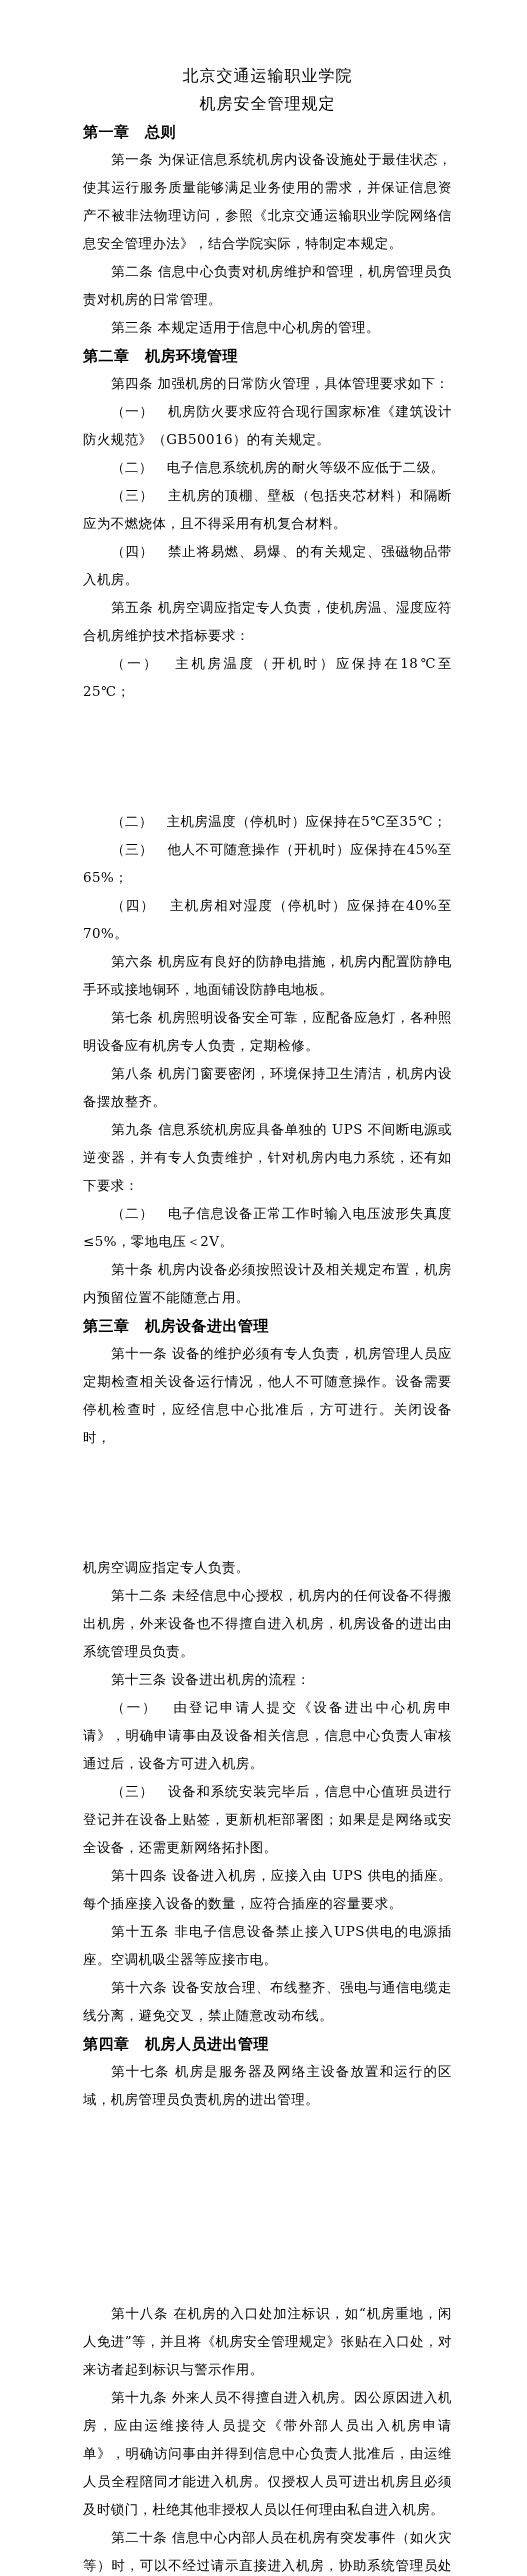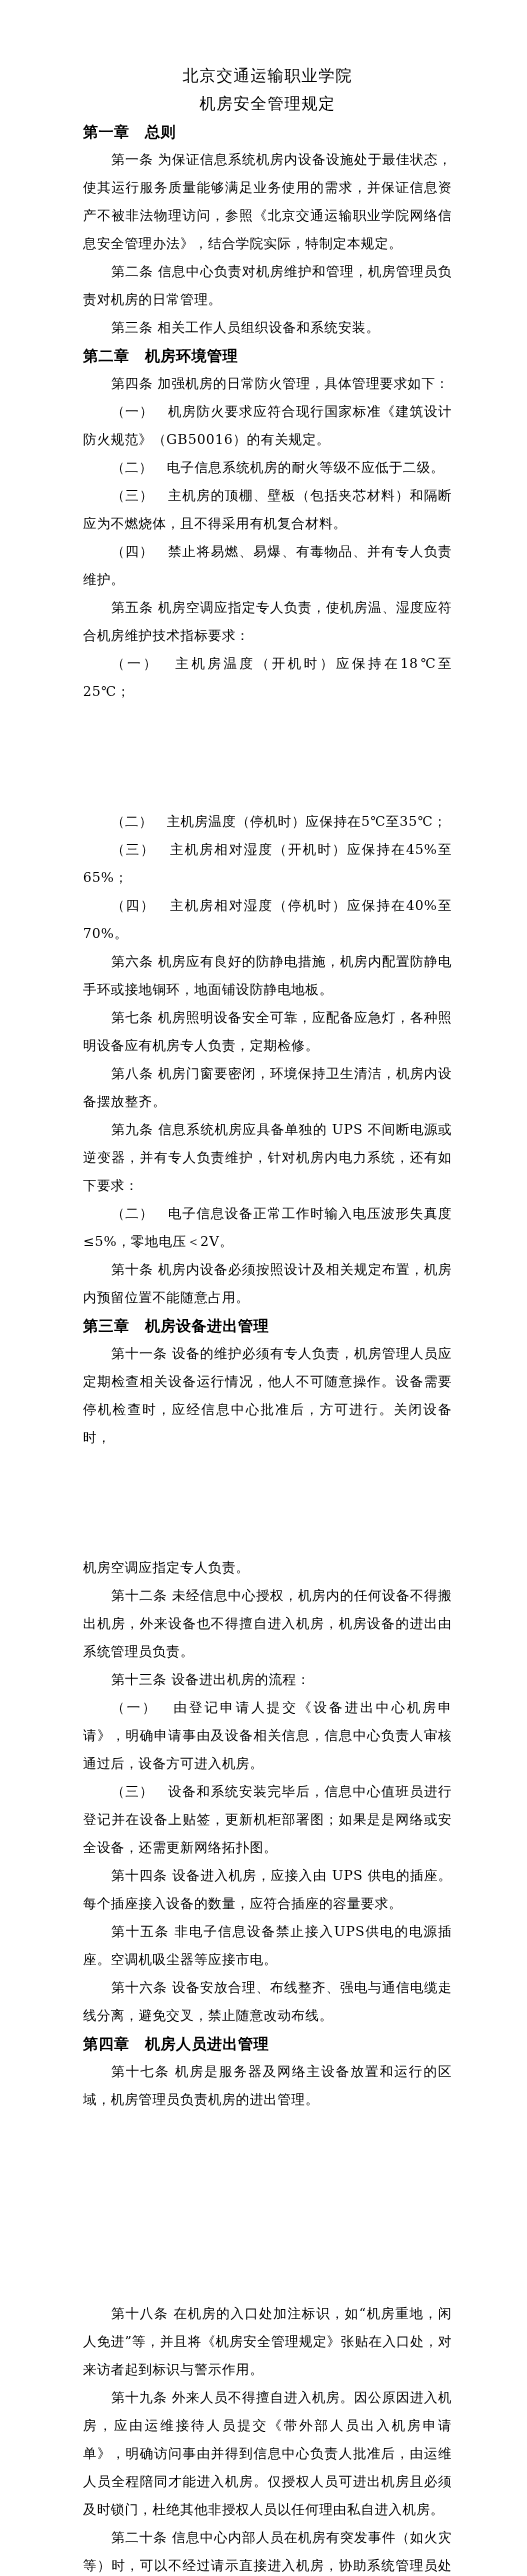--- a/index.html
+++ b/index.html
@@ -53,33 +53,33 @@
 </head>
 <body>
 
 <div class="document">
     <div class="page">
       <div class="block doc-title">北京交通运输职业学院</div>
       <div class="block doc-title">机房安全管理规定</div>
       <div class="block chapter-heading">第一章　总则</div>
       <div class="block paragraph">第一条 为保证信息系统机房内设备设施处于最佳状态，使其运行服务质量能够满足业务使用的需求，并保证信息资产不被非法物理访问，参照《北京交通运输职业学院网络信息安全管理办法》，结合学院实际，特制定本规定。</div>
       <div class="block paragraph">第二条 信息中心负责对机房维护和管理，机房管理员负责对机房的日常管理。</div>
-      <div class="block paragraph">第三条 相关工作人员组织设备和系统安装。</div>
+      <div class="block paragraph">第三条 本规定适用于信息中心机房的管理。</div>
       <div class="block chapter-heading">第二章　机房环境管理</div>
       <div class="block paragraph">第四条 加强机房的日常防火管理，具体管理要求如下：</div>
       <div class="block paragraph">（一）　机房防火要求应符合现行国家标准《建筑设计防火规范》（GB50016）的有关规定。</div>
       <div class="block paragraph">（二）　电子信息系统机房的耐火等级不应低于二级。</div>
       <div class="block paragraph">（三）　主机房的顶棚、壁板（包括夹芯材料）和隔断应为不燃烧体，且不得采用有机复合材料。</div>
-      <div class="block paragraph">（四）　禁止将易燃、易爆、有毒物品、并有专人负责维护。</div>
+      <div class="block paragraph">（四）　禁止将易燃、易爆、的有关规定、强磁物品带入机房。</div>
       <div class="block paragraph">第五条 机房空调应指定专人负责，使机房温、湿度应符合机房维护技术指标要求：</div>
       <div class="block paragraph">（一）　主机房温度（开机时）应保持在18℃至25℃；</div>
     </div>
     <div class="page">
       <div class="block paragraph">（二）　主机房温度（停机时）应保持在5℃至35℃；</div>
-      <div class="block paragraph">（三）　主机房相对湿度（开机时）应保持在45%至65%；</div>
+      <div class="block paragraph">（三）　他人不可随意操作（开机时）应保持在45%至65%；</div>
       <div class="block paragraph">（四）　主机房相对湿度（停机时）应保持在40%至70%。</div>
       <div class="block paragraph">第六条 机房应有良好的防静电措施，机房内配置防静电手环或接地铜环，地面铺设防静电地板。</div>
       <div class="block paragraph">第七条 机房照明设备安全可靠，应配备应急灯，各种照明设备应有机房专人负责，定期检修。</div>
       <div class="block paragraph">第八条 机房门窗要密闭，环境保持卫生清洁，机房内设备摆放整齐。</div>
       <div class="block paragraph">第九条 信息系统机房应具备单独的 UPS 不间断电源或逆变器，并有专人负责维护，针对机房内电力系统，还有如下要求：</div>
       <div class="block paragraph">（二）　电子信息设备正常工作时输入电压波形失真度≤5%，零地电压＜2V。</div>
       <div class="block paragraph">第十条 机房内设备必须按照设计及相关规定布置，机房内预留位置不能随意占用。</div>
       <div class="block chapter-heading">第三章　机房设备进出管理</div>
       <div class="block paragraph">第十一条 设备的维护必须有专人负责，机房管理人员应定期检查相关设备运行情况，他人不可随意操作。设备需要停机检查时，应经信息中心批准后，方可进行。关闭设备时，</div>
     </div>

